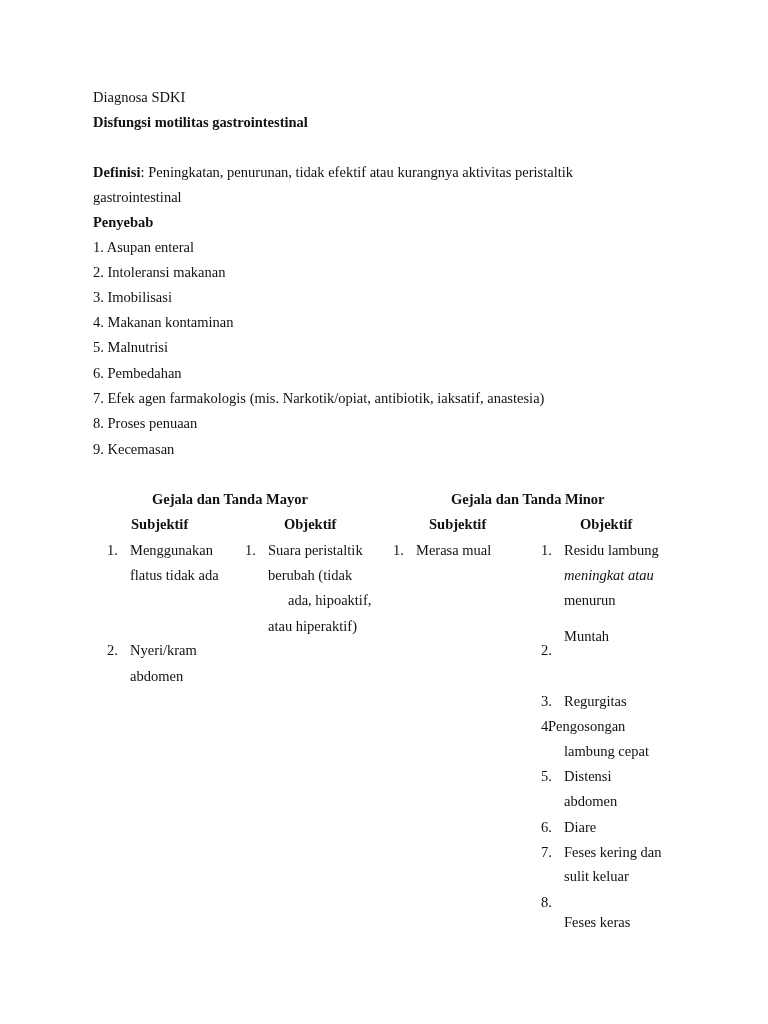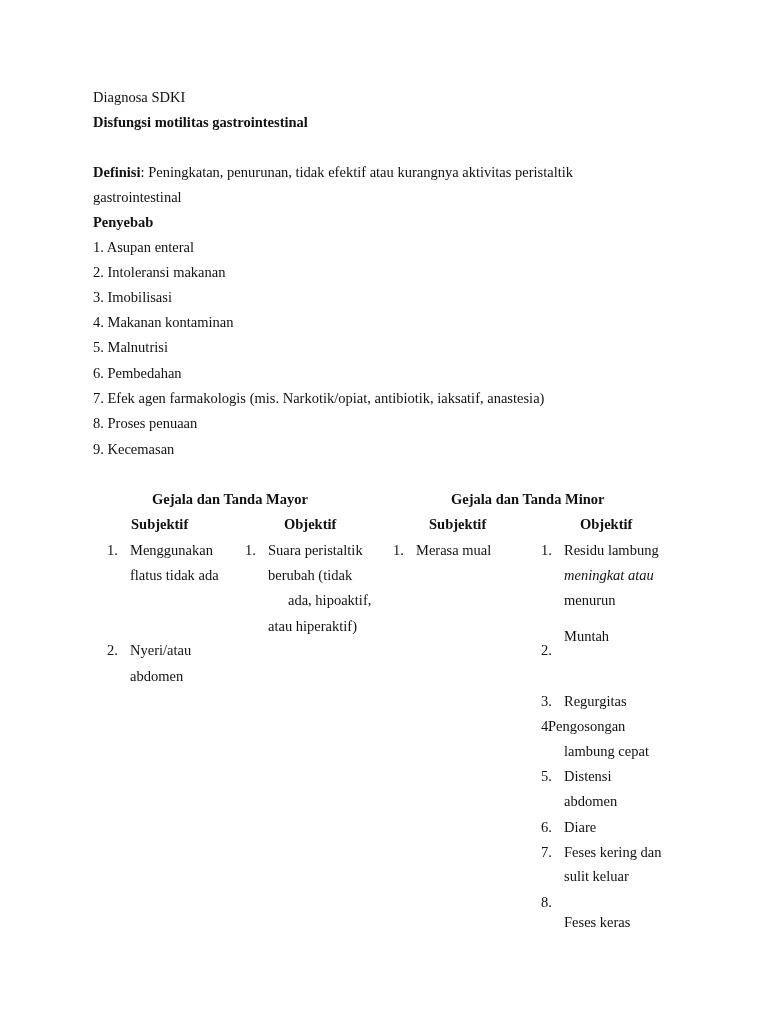--- a/index.html
+++ b/index.html
@@ -37,21 +37,21 @@
 
     <div class="abs b" style="left:131px;top:515px;">Subjektif</div>
     <div class="abs b" style="left:284px;top:515px;">Objektif</div>
     <div class="abs b" style="left:429px;top:515px;">Subjektif</div>
     <div class="abs b" style="left:580px;top:515px;">Objektif</div>
 
     <div class="abs" style="left:107px;top:541px;">1.</div>
     <div class="abs" style="left:130px;top:541px;">Menggunakan</div>
     <div class="abs" style="left:130px;top:566px;">flatus tidak ada</div>
     <div class="abs" style="left:107px;top:641px;">2.</div>
-    <div class="abs" style="left:130px;top:641px;">Nyeri/atau</div>
+    <div class="abs" style="left:130px;top:641px;">Nyeri/kram</div>
     <div class="abs" style="left:130px;top:667px;">abdomen</div>
 
     <div class="abs" style="left:245px;top:541px;">1.</div>
     <div class="abs" style="left:268px;top:541px;">Suara peristaltik</div>
     <div class="abs" style="left:268px;top:566px;">berubah (tidak</div>
     <div class="abs" style="left:268px;top:591px;margin-left:20px;">ada, hipoaktif,</div>
     <div class="abs" style="left:268px;top:617px;">atau hiperaktif)</div>
 
     <div class="abs" style="left:393px;top:541px;">1.</div>
     <div class="abs" style="left:416px;top:541px;">Merasa mual</div>

